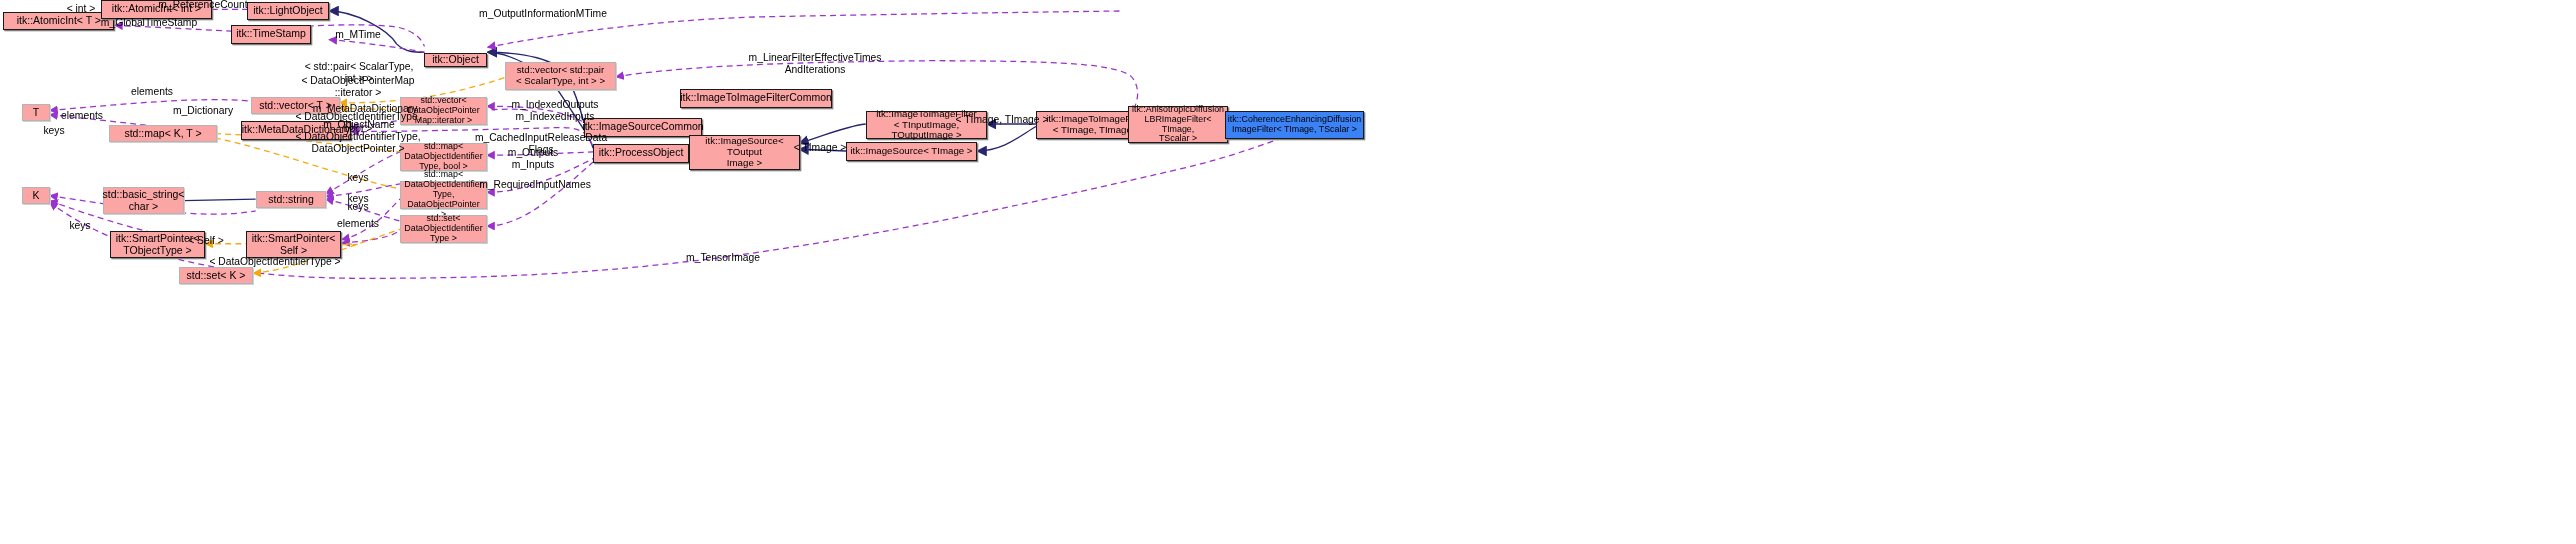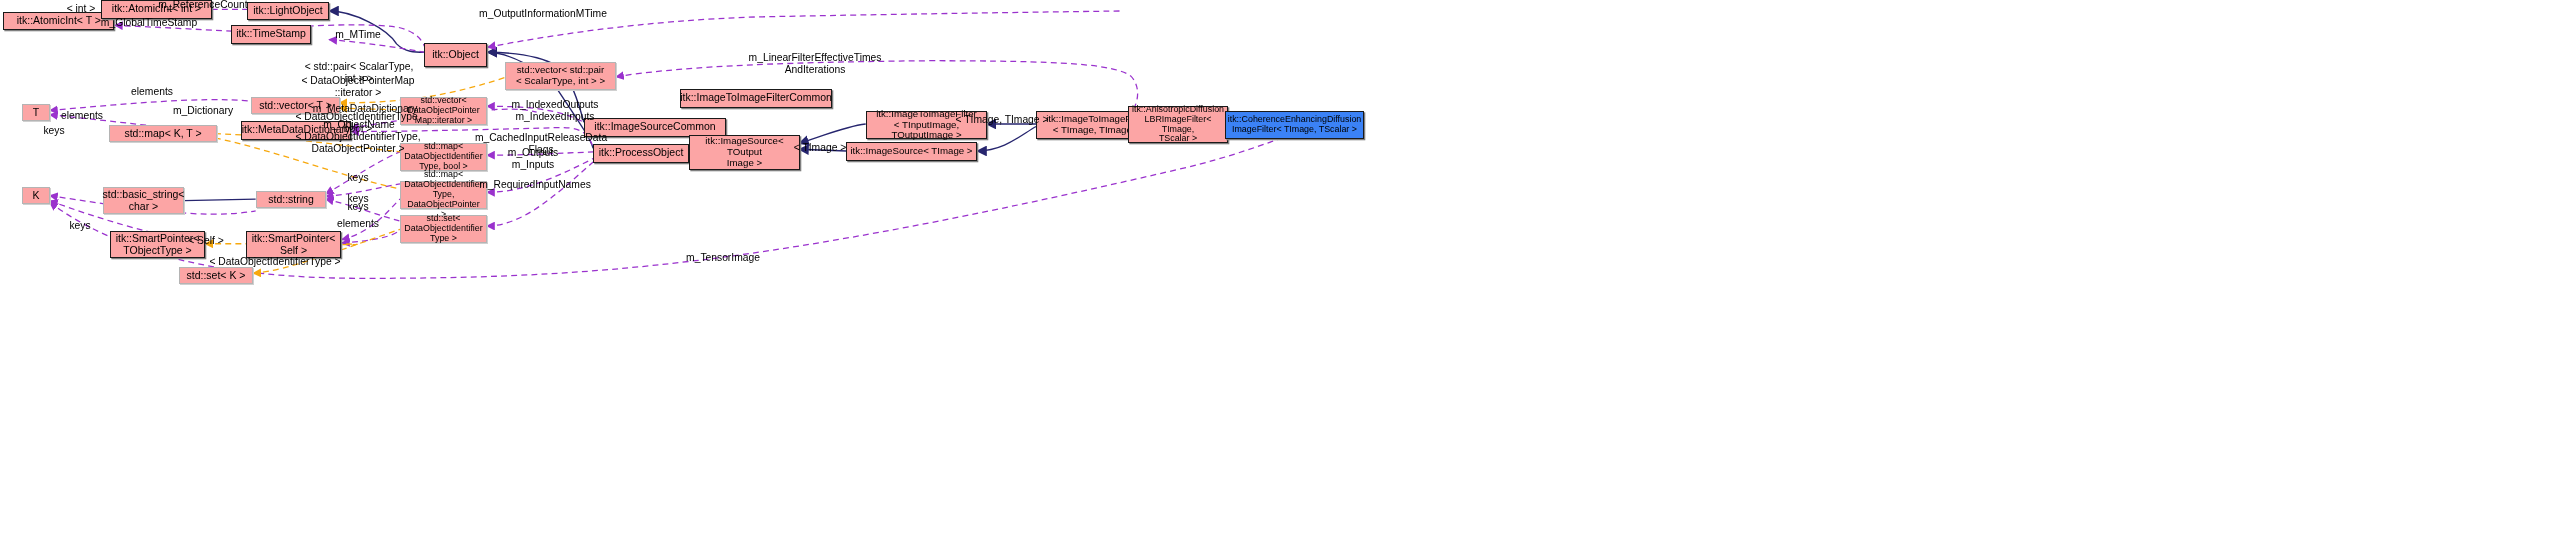--- a/index.html
+++ b/index.html
@@ -87,21 +87,21 @@
 
     <g stroke="#26256e" stroke-width="1.5" fill="none">
       <path d="M218,238 L303,236"></path>
     </g>
   </svg>
 
   <div class="node solid" style="left:3.4px;top:11.8px;width:111px;height:18.6px">itk::AtomicInt&lt; T &gt;</div>
   <div class="node solid" style="left:101px;top:0px;width:111px;height:18.6px">itk::AtomicInt&lt; int &gt;</div>
   <div class="node solid" style="left:247px;top:1.7px;width:82px;height:18.6px">itk::LightObject</div>
   <div class="node solid" style="left:231px;top:25px;width:80px;height:18.6px">itk::TimeStamp</div>
-  <div class="node solid" style="left:424px;top:43px;width:63px;height:24px">itk::Object</div>
+  <div class="node solid" style="left:424px;top:53px;width:63px;height:14px">itk::Object</div>
   <div class="node light" style="left:22px;top:104px;width:28px;height:17px">T</div>
   <div class="node light" style="left:22px;top:187px;width:28px;height:17px">K</div>
   <div class="node light" style="left:109px;top:125px;width:108px;height:17px">std::map&lt; K, T &gt;</div>
   <div class="node light" style="left:251px;top:97px;width:89px;height:17px">std::vector&lt; T &gt;</div>
   <div class="node solid" style="left:241px;top:121px;width:110px;height:18.6px">itk::MetaDataDictionary</div>
   <div class="node light" style="left:103px;top:187px;width:81px;height:27px">std::basic_string&lt;
 char &gt;</div>
   <div class="node light" style="left:256px;top:191px;width:70px;height:17px">std::string</div>
   <div class="node solid" style="left:110px;top:231px;width:95px;height:27px">itk::SmartPointer&lt;
 TObjectType &gt;</div>
@@ -111,21 +111,21 @@
   <div class="node light" style="left:400px;top:97px;width:87px;height:28px;font-size:8.9px">std::vector&lt; DataObjectPointer
 Map::iterator &gt;</div>
   <div class="node light" style="left:400px;top:143px;width:87px;height:28px;font-size:8.9px">std::map&lt; DataObjectIdentifier
 Type, bool &gt;</div>
   <div class="node light" style="left:400px;top:181px;width:87px;height:28px;font-size:8.9px">std::map&lt; DataObjectIdentifier
 Type, DataObjectPointer &gt;</div>
   <div class="node light" style="left:400px;top:215px;width:87px;height:28px;font-size:8.9px">std::set&lt; DataObjectIdentifier
 Type &gt;</div>
   <div class="node light" style="left:505px;top:62px;width:111px;height:28px;font-size:9.7px">std::vector&lt; std::pair
 &lt; ScalarType, int &gt; &gt;</div>
-  <div class="node solid" style="left:584px;top:118px;width:142px;height:18.6px">itk::ImageSourceCommon</div>
+  <div class="node solid" style="left:584px;top:118px;width:118px;height:18.6px">itk::ImageSourceCommon</div>
   <div class="node solid" style="left:593px;top:144px;width:96px;height:18.6px">itk::ProcessObject</div>
   <div class="node solid" style="left:680px;top:89px;width:152px;height:18.6px">itk::ImageToImageFilterCommon</div>
   <div class="node solid" style="left:689px;top:135px;width:111px;height:35px;font-size:9.7px">itk::ImageSource&lt; TOutput
 Image &gt;</div>
   <div class="node solid" style="left:846px;top:142px;width:131px;height:18.6px;font-size:9.7px">itk::ImageSource&lt; TImage &gt;</div>
   <div class="node solid" style="left:866px;top:111px;width:121px;height:28px;font-size:9.7px">itk::ImageToImageFilter
 &lt; TInputImage, TOutputImage &gt;</div>
   <div class="node solid" style="left:1036px;top:111px;width:121px;height:28px;font-size:9.7px">itk::ImageToImageFilter
 &lt; TImage, TImage &gt;</div>
   <div class="node solid" style="left:1128px;top:106px;width:100px;height:37px;font-size:8.9px">itk::AnisotropicDiffusion

